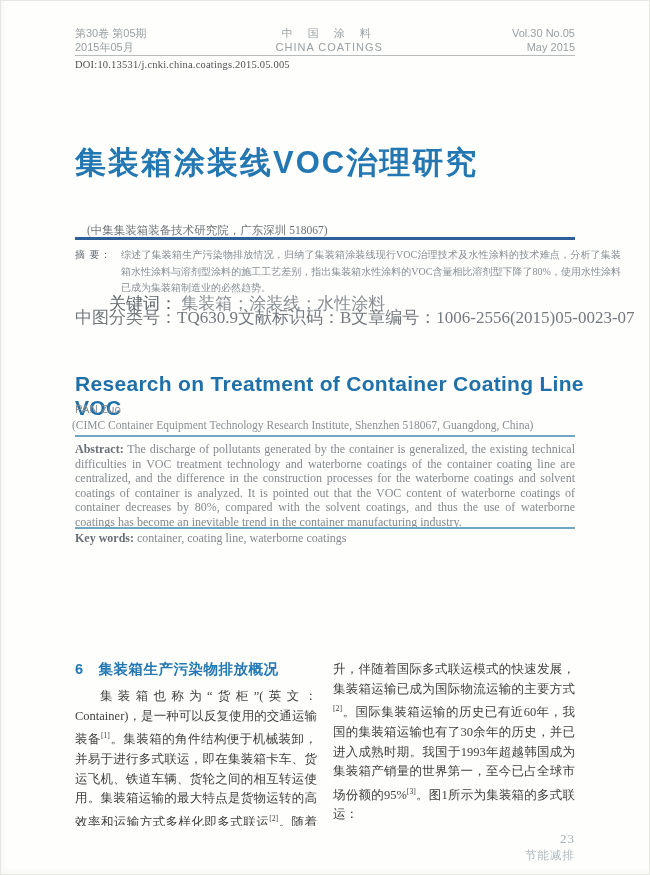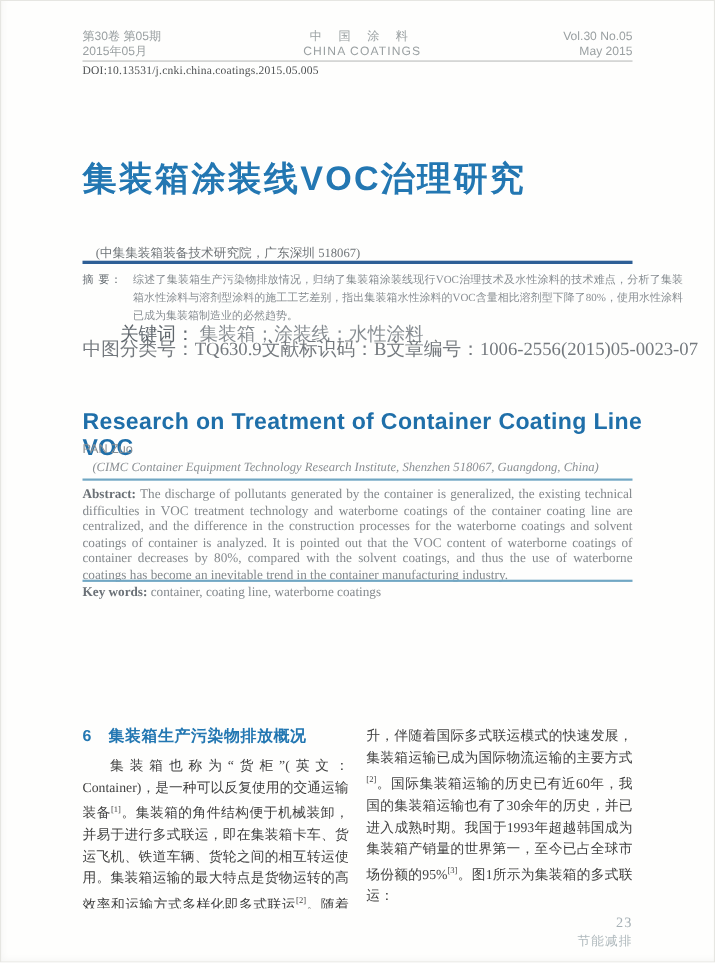--- a/index.html
+++ b/index.html
@@ -48,21 +48,21 @@
     font-size:17px;color:#74797e;white-space:nowrap;
   }
   
   .title-en{
     left:75px;top:372px;width:520px;
     font-family:"Liberation Sans","DejaVu Sans",sans-serif;
     font-weight:bold;font-size:21px;letter-spacing:0.3px;
     color:#1f6fa9;
   }
   .author-en{left:75px;top:403px;width:300px;font-size:11.5px;color:#8a8f93;font-family:"Liberation Sans","DejaVu Sans",sans-serif;}
-  .affil-en{left:84px;top:419px;width:500px;font-size:11.5px;color:#8a8f93;font-style:italic;}
+  .affil-en{left:72px;top:419px;width:500px;font-size:11.5px;color:#8a8f93;}
   .rule-en-top{left:75px;top:435px;width:500px;height:2px;background:#71a7c4;}
   .abstract-en{left:75px;top:442px;width:500px;font-size:12px;line-height:14.6px;color:#84898d;text-align:justify;}
   .abstract-en .lbl-b{font-weight:bold;color:#6a7076;}
   .keywords-en{margin-top:1px;}
   .rule-en-bottom{left:75px;top:527px;width:500px;height:2px;background:#71a7c4;}
   
   .body-cols{
     left:75px;top:660px;width:500px;height:166px;
     display:flex;gap:16px;overflow:hidden;
   }

